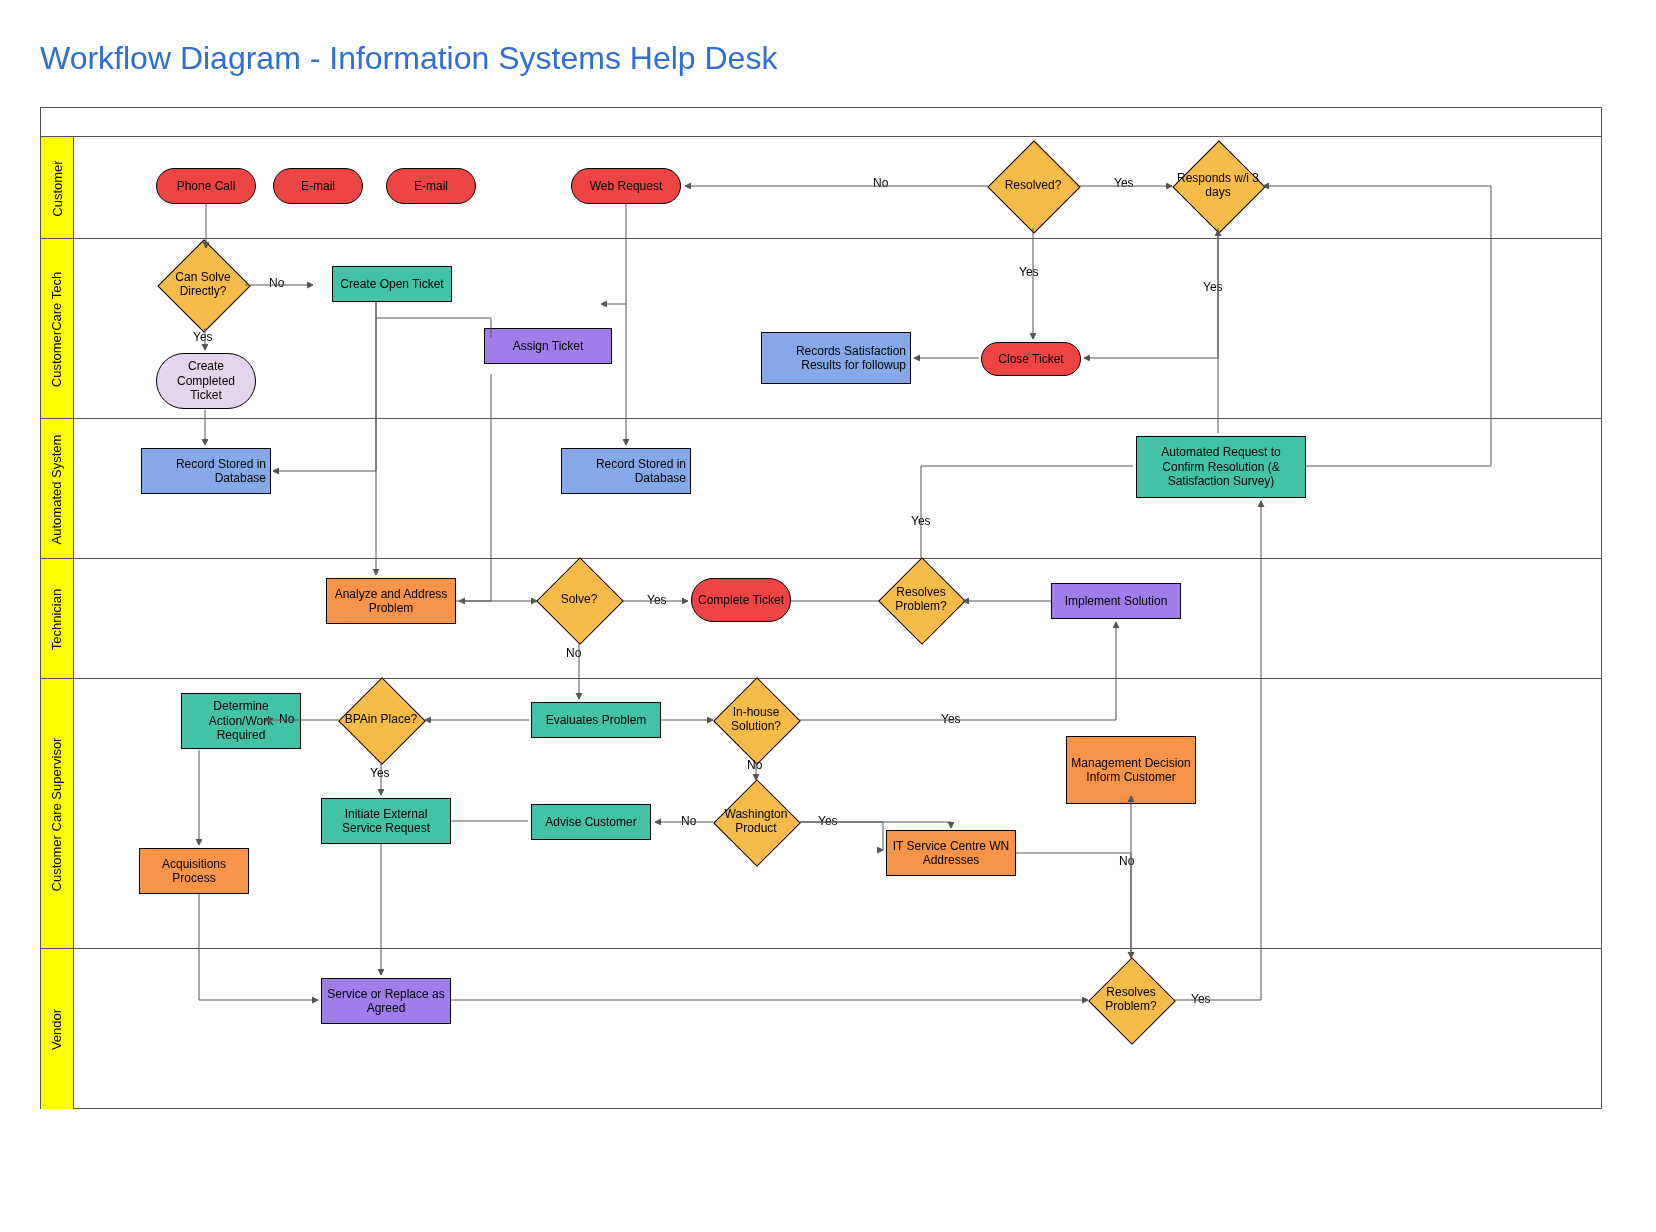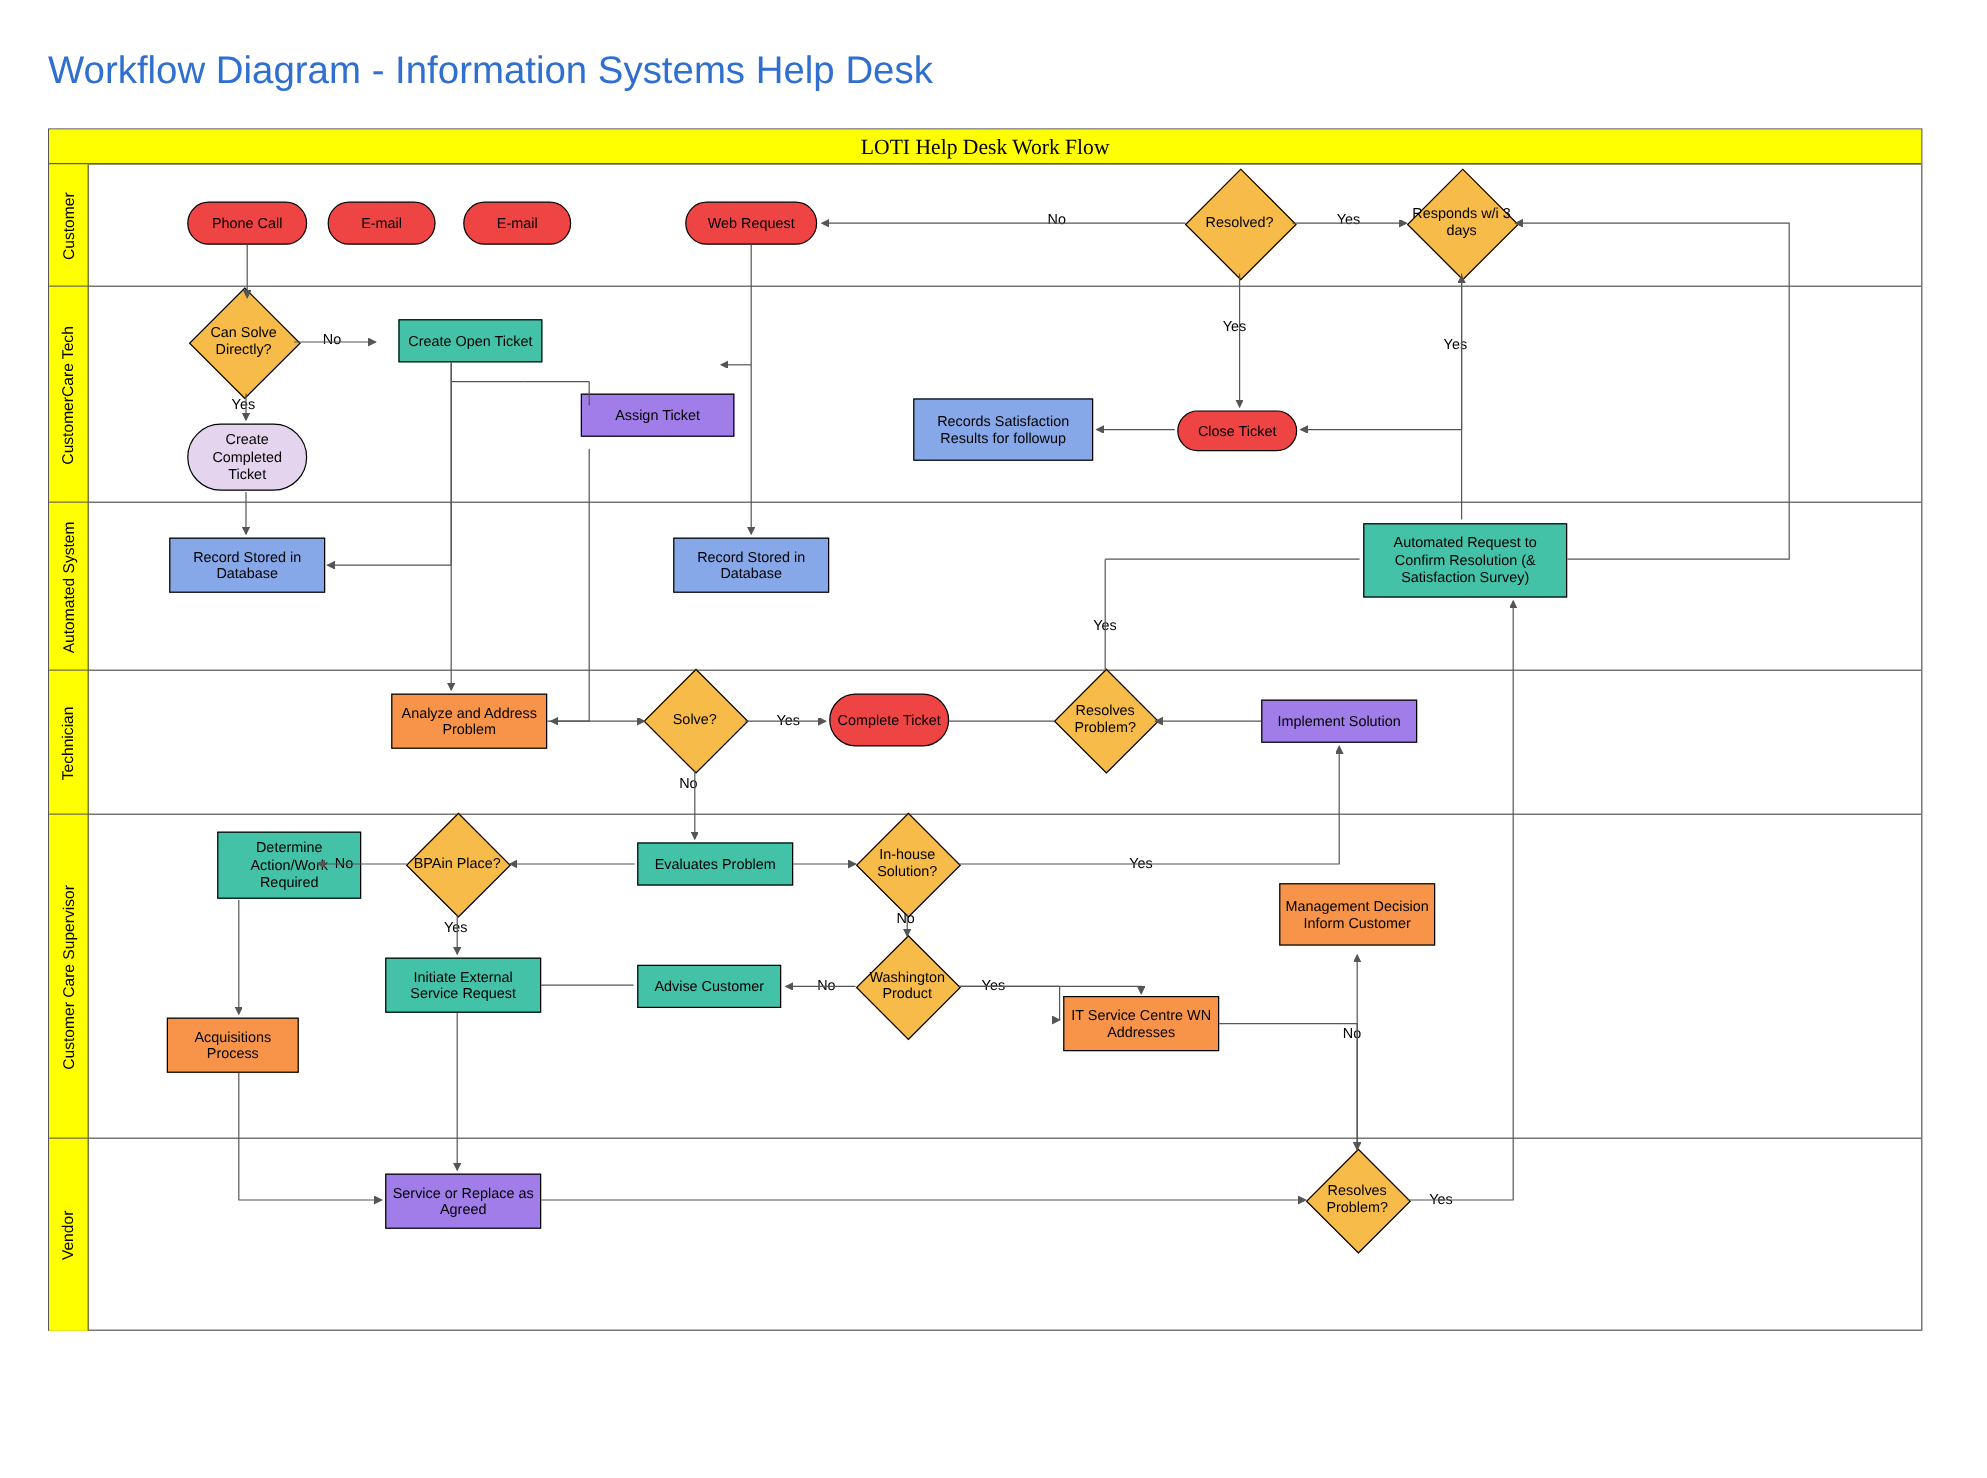--- a/index.html
+++ b/index.html
@@ -64,21 +64,21 @@
     font-size: 12px;
     line-height: 1.2;
     padding: 4px;
     box-sizing: border-box;
     border: 1px solid #000;
   }
   .pill { border-radius: 999px; }
   .c-pink   { background: #ef4444; }
   .c-lavender{ background: #e5d4ee; }
   .c-teal   { background: #43c2a7; }
-  .c-blue   { background: #87a8e8; }
+  .c-blue   { background: #87a8e8; text-align: right; }
   .c-purple { background: #a07de8; }
   .c-orange { background: #f7944a; }
 
   
   .diamond-wrap {
     position: absolute;
   }
   .diamond {
     width: 100%; height: 100%;
     background: #f7bb4a;
@@ -119,21 +119,20 @@
     fill: #555;
   }
 </style>
 </head>
 <body>
 
 <h1>Workflow Diagram - Information Systems Help Desk</h1>
 
 <div class="diagram">
 
-  <div class="swimlane-title">LOTI Help Desk Work Flow</div>
 
   <div class="lane" style="top:28px;  height:102px;">
       <div class="lane-label">
         <span>Customer</span>
       </div>
     </div>
   <div class="lane" style="top:130px; height:180px;">
       <div class="lane-label">
         <span>CustomerCare Tech</span>
       </div>
@@ -211,21 +210,21 @@
       <div class="diamond-text">In-house Solution?</div>
   </div>
 
   <div class="shape c-teal" style="left:280px;top:690px;width:130px;height:46px;">Initiate External Service Request</div>
   <div class="shape c-teal" style="left:490px;top:696px;width:120px;height:36px;">Advise Customer</div>
   <div class="diamond-wrap" style="left:685px;top:684px;width:60px;height:60px;">
     <div class="diamond"></div>
       <div class="diamond-text">Washington Product</div>
   </div>
   <div class="shape c-orange" style="left:845px;top:722px;width:130px;height:46px;">IT Service Centre WN Addresses</div>
-  <div class="shape c-orange" style="left:1025px;top:628px;width:130px;height:52px;">Management Decision Inform Customer</div>
+  <div class="shape c-orange" style="left:1025px;top:628px;width:130px;height:68px;">Management Decision Inform Customer</div>
   <div class="shape c-orange" style="left:98px;top:740px;width:110px;height:46px;">Acquisitions Process</div>
 
   <div class="shape c-purple" style="left:280px;top:870px;width:130px;height:46px;">Service or Replace as Agreed</div>
   <div class="diamond-wrap" style="left:1060px;top:862px;width:60px;height:60px;">
     <div class="diamond"></div>
       <div class="diamond-text">Resolves Problem?</div>
   </div>
 
   <span class="edge-label" style="left:228px;top:168px;">No</span>
   <span class="edge-label" style="left:152px;top:222px;">Yes</span>

